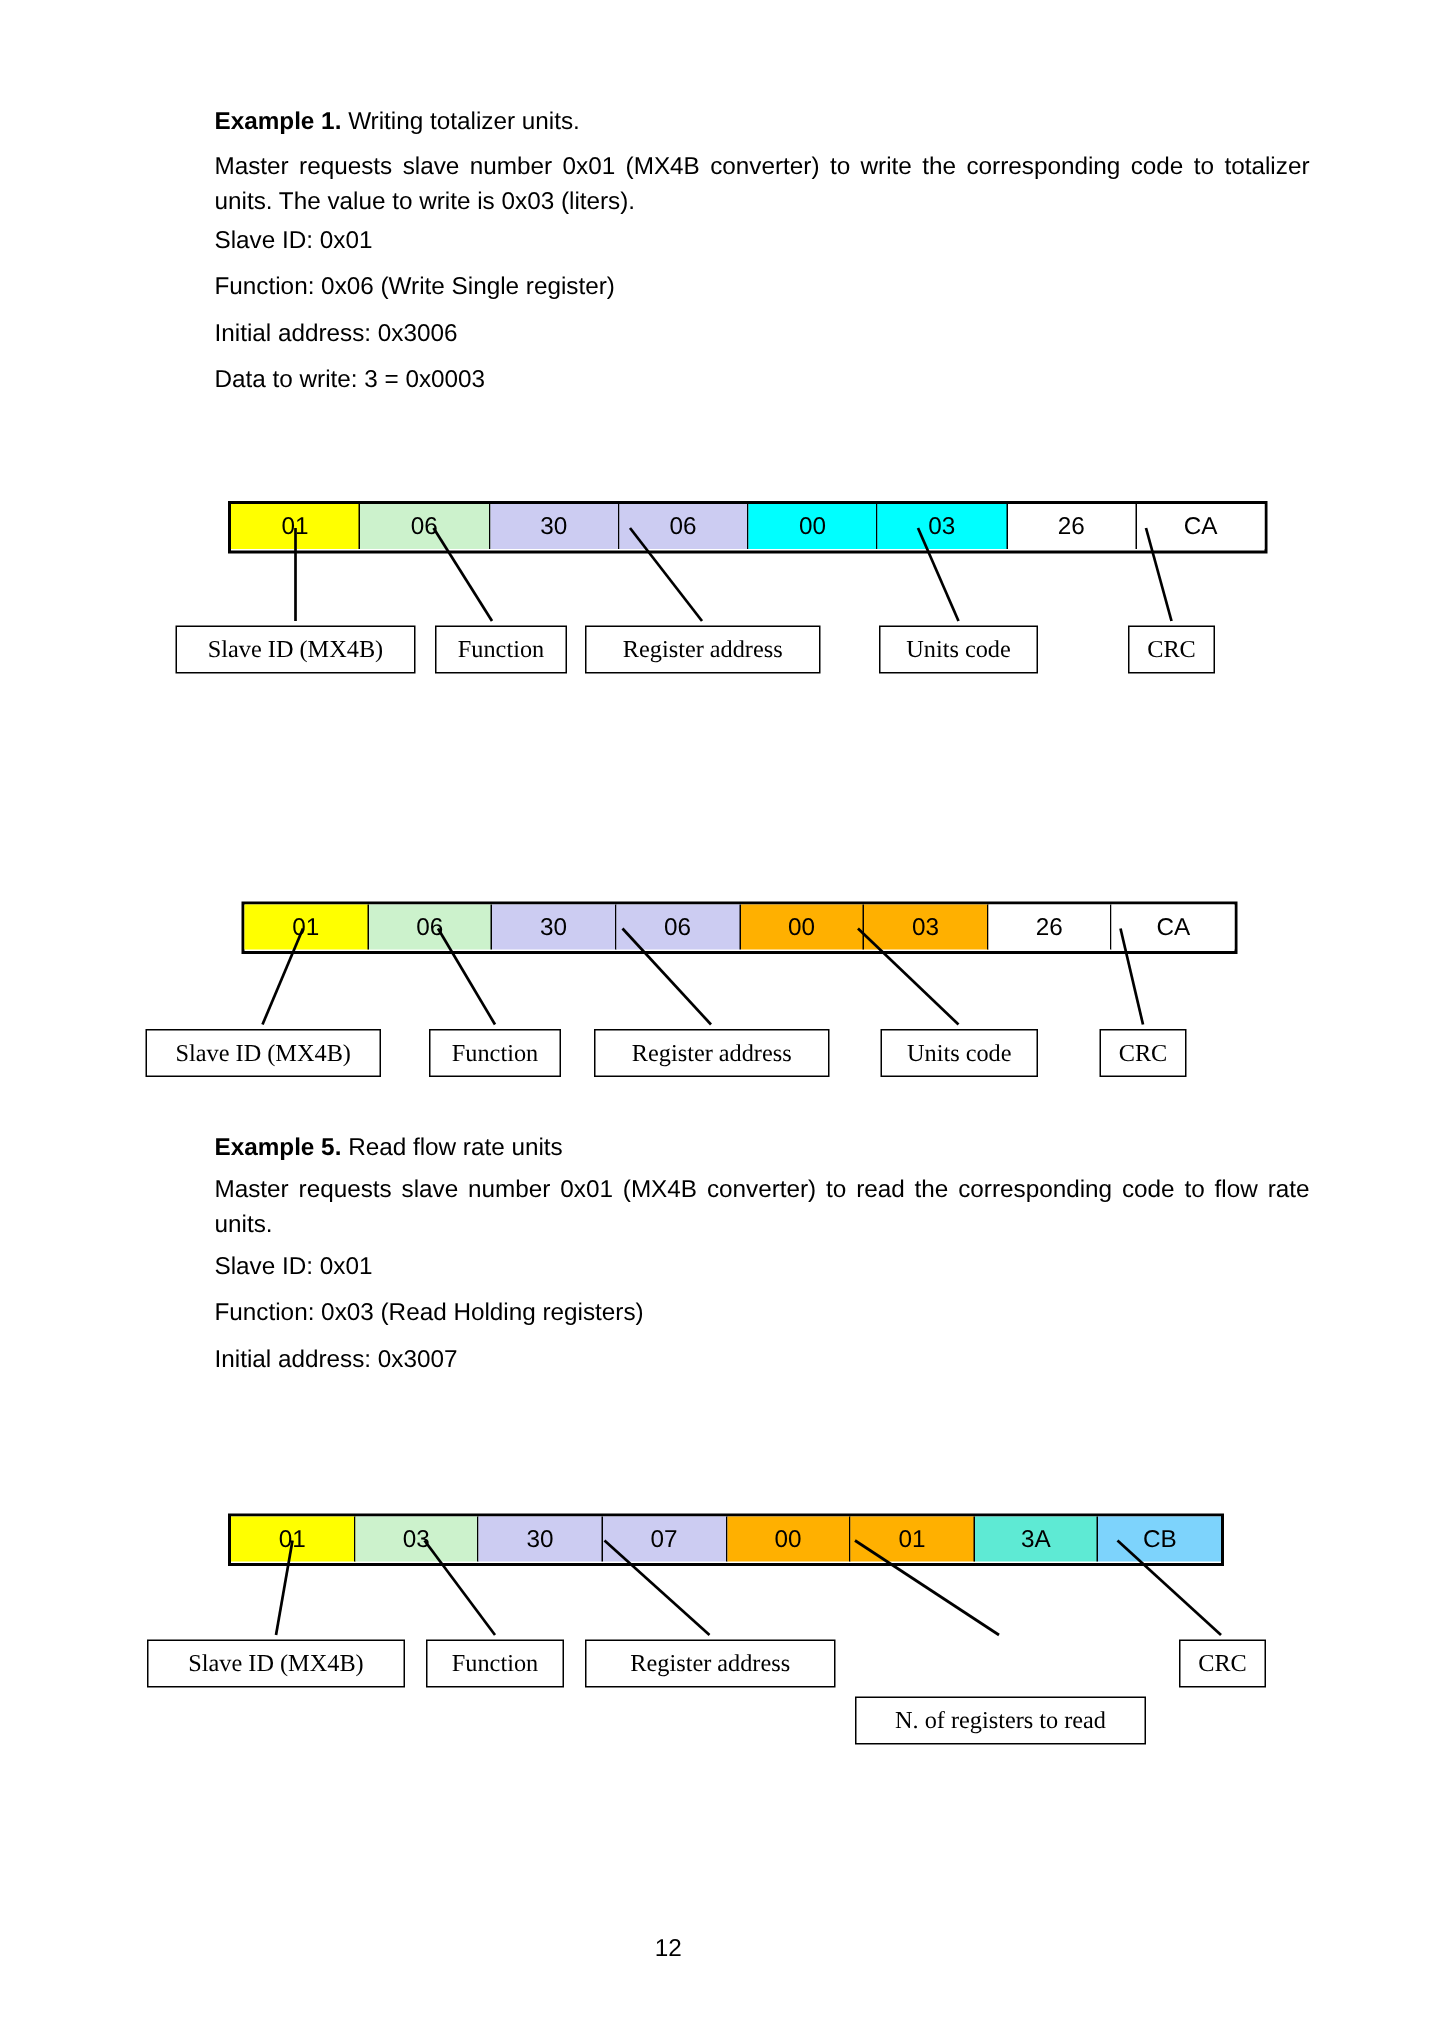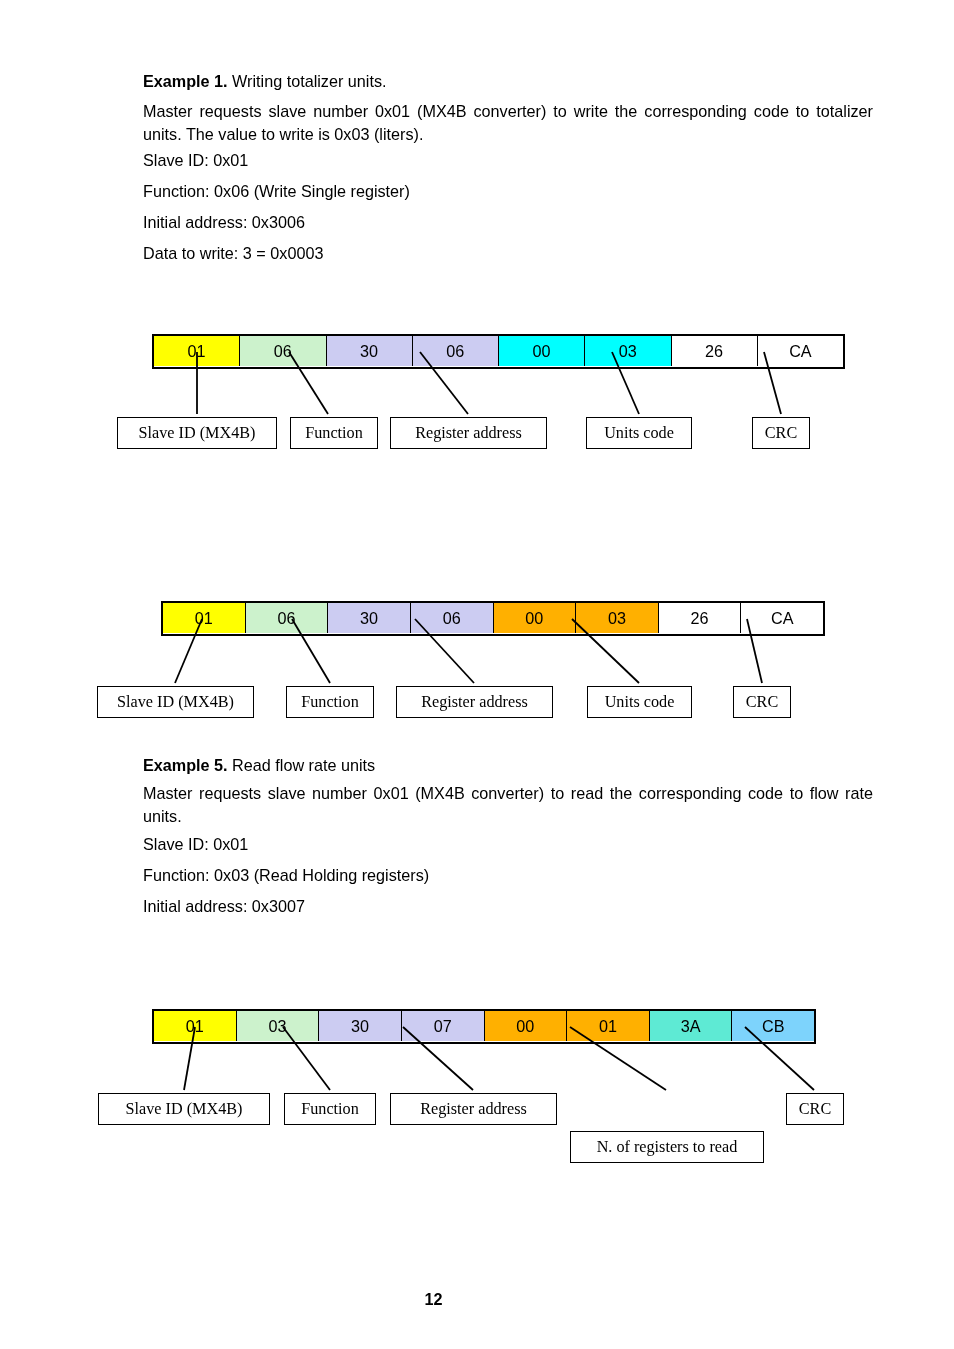--- a/index.html
+++ b/index.html
@@ -93,26 +93,25 @@
     position: absolute;
     left: 0; top: 0;
     width: 954px;
     height: 1349px;
     pointer-events: none;
   }
 
   
   .pageno {
     position: absolute;
-    left: 0;
+    left: 12px;
     width: 867px;
     text-align: center;
     font-size: 16.2px;
     color: #000;
-    font-weight: bold;
   }
 </style>
 </head>
 <body>
 
 <div class="page">
 
   <div class="text-col" style="top:70px;">
     <p class="para"><span class="bold-lead">Example 1.</span><span> Writing totalizer units.</span></p>
   </div>

